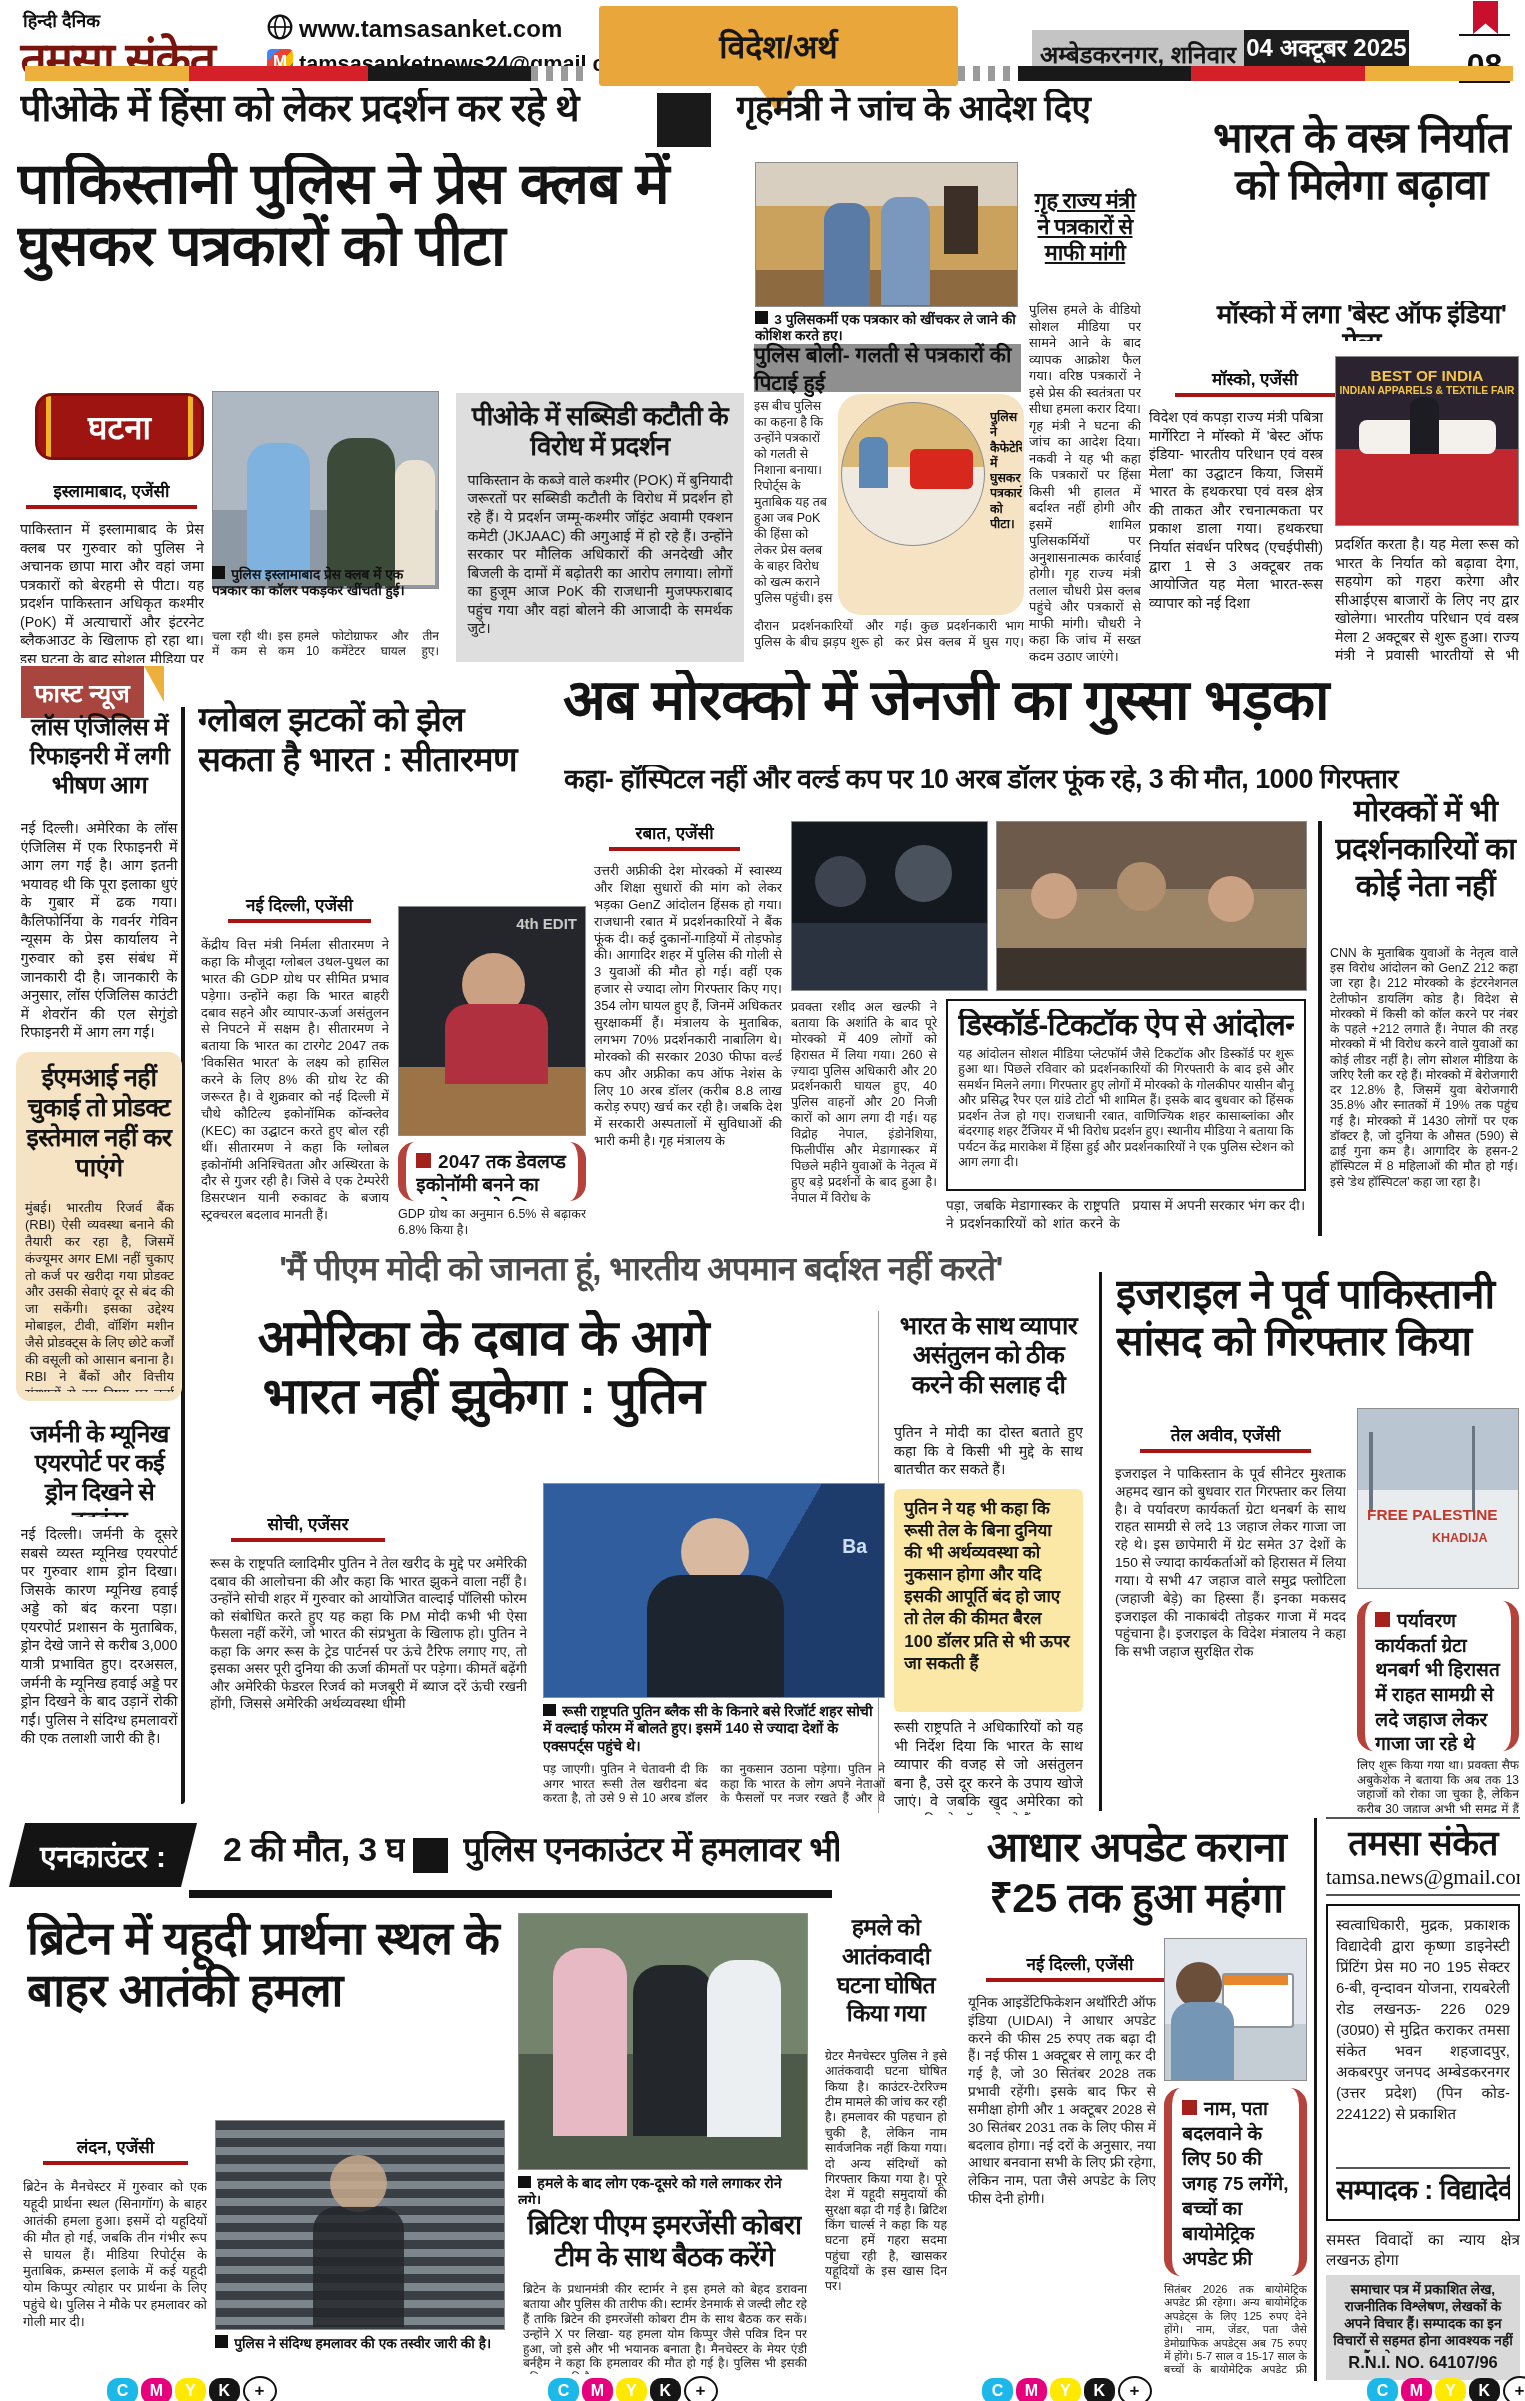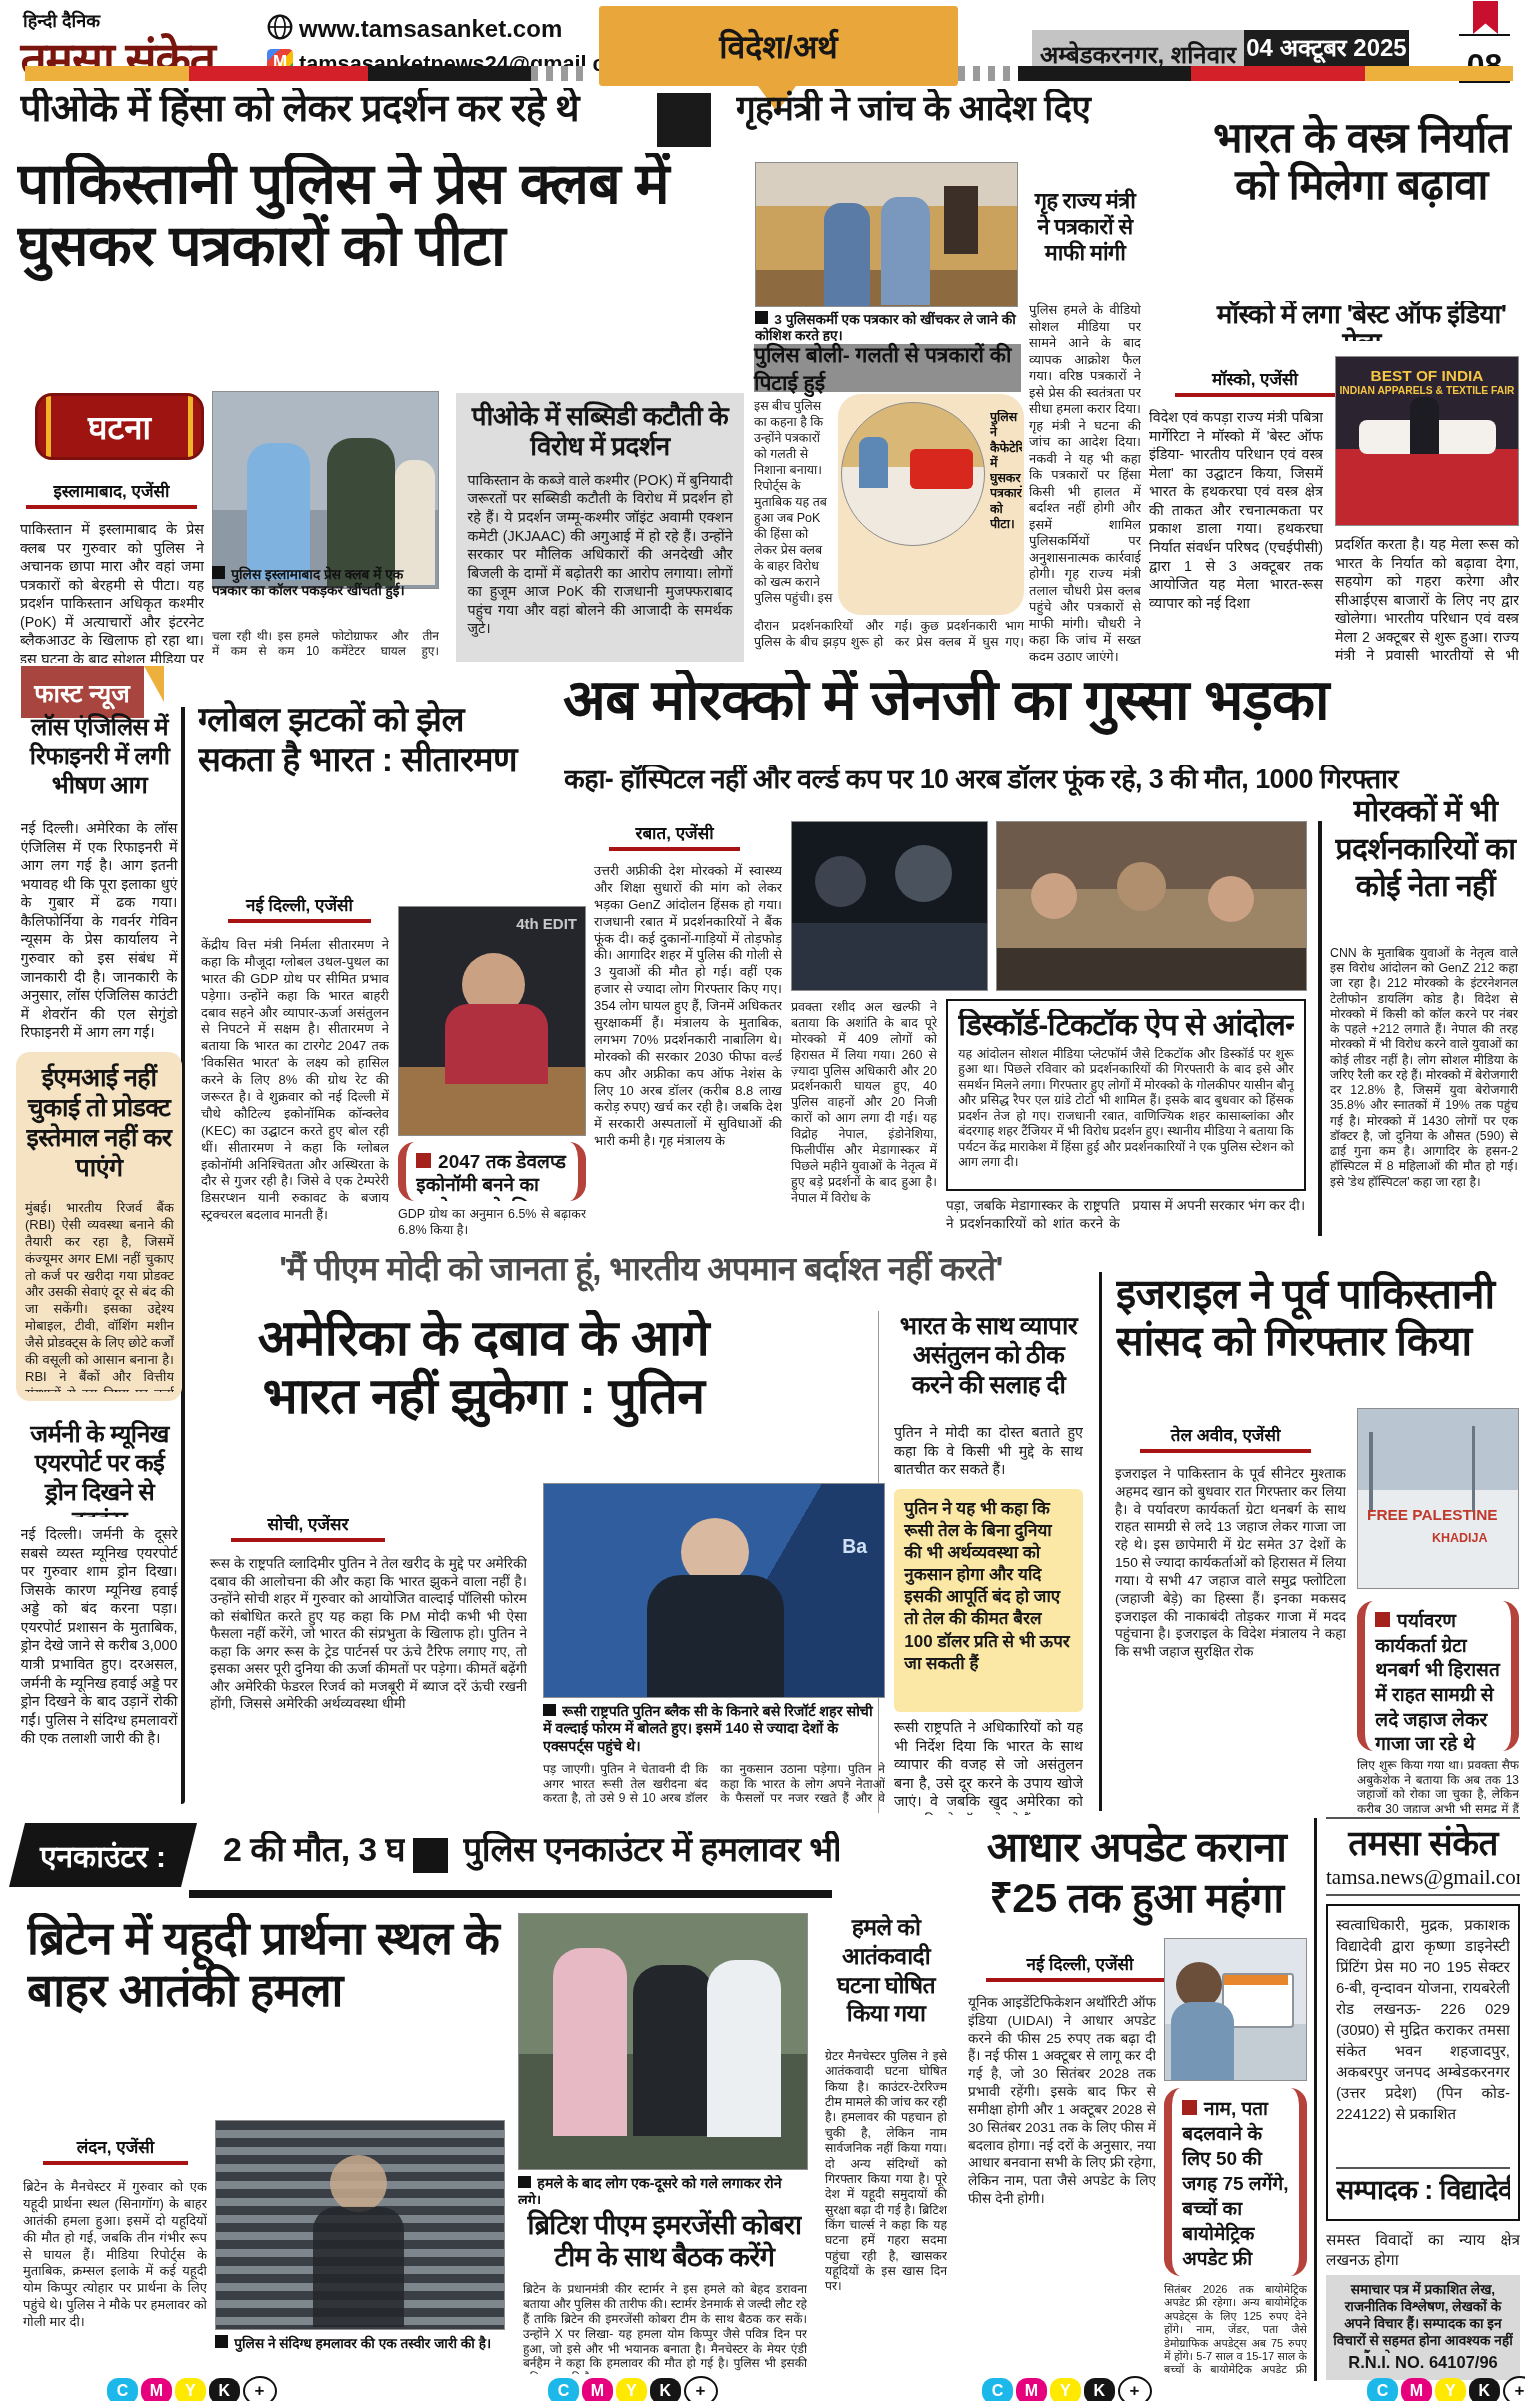--- a/index.html
+++ b/index.html
@@ -112,21 +112,21 @@
   </div>
   <div class="abs bt" style="left:754px;top:398px;width:79px;height:215px;font-size:12.5px;line-height:1.28;overflow:hidden;text-align:left;">इस बीच पुलिस का कहना है कि उन्होंने पत्रकारों को गलती से निशाना बनाया। रिपोर्ट्स के मुताबिक यह तब हुआ जब PoK की हिंसा को लेकर प्रेस क्लब के बाहर विरोध को खत्म कराने पुलिस पहुंची। इस</div>
   <div class="abs beige" style="left:838px;top:394px;width:186px;height:221px;border-radius:23px;"></div>
   <div class="abs photo" style="left:841px;top:402px;width:144px;height:144px;border-radius:50%;background:linear-gradient(180deg,#d9b877 0 45%,#efe9df 45% 100%);">
     <div style="position:absolute;left:68px;top:46px;width:63px;height:40px;background:#d8281e;border-radius:5.7px;"></div>
     <div style="position:absolute;left:17px;top:34px;width:28.5px;height:51px;background:#5d87b5;border-radius:9px 9px 0 0;"></div>
   </div>
   <div class="abs cap" style="left:990px;top:410px;width:32px;height:194px;font-size:12.5px;overflow:hidden;">पुलिस ने कैफेटेरिया में घुसकर पत्रकारों को पीटा।</div>
   <div class="abs bt" style="left:754px;top:619px;width:270px;height:42px;font-size:12.5px;line-height:1.25;overflow:hidden;column-count:2;column-gap:11.4px;">दौरान प्रदर्शनकारियों और पुलिस के बीच झड़प शुरू हो गई। कुछ प्रदर्शनकारी भाग कर प्रेस क्लब में घुस गए। पुलिस ने लाठीचार्ज शुरू किया और पत्रकारों को रिकॉर्ड करने से रोका, उन्हें भी पीटा गया।</div>
 
-  <div class="abs hl ctr" style="left:1029px;top:188px;width:112px;height:103px;font-size:21.7px;line-height:1.2;overflow:hidden;">गृह राज्य मंत्री ने पत्रकारों से माफी मांगी</div>
+  <div class="abs hl ctr" style="left:1029px;top:188px;width:112px;height:103px;font-size:21.7px;line-height:1.2;overflow:hidden;text-decoration:underline;">गृह राज्य मंत्री ने पत्रकारों से माफी मांगी</div>
   <div class="abs bt" style="left:1029px;top:302px;width:112px;height:359px;font-size:13px;line-height:1.27;overflow:hidden;">पुलिस हमले के वीडियो सोशल मीडिया पर सामने आने के बाद व्यापक आक्रोश फैल गया। वरिष्ठ पत्रकारों ने इसे प्रेस की स्वतंत्रता पर सीधा हमला करार दिया। गृह मंत्री ने घटना की जांच का आदेश दिया। नकवी ने यह भी कहा कि पत्रकारों पर हिंसा किसी भी हालत में बर्दाश्त नहीं होगी और इसमें शामिल पुलिसकर्मियों पर अनुशासनात्मक कार्रवाई होगी। गृह राज्य मंत्री तलाल चौधरी प्रेस क्लब पहुंचे और पत्रकारों से माफी मांगी। चौधरी ने कहा कि जांच में सख्त कदम उठाए जाएंगे।</div>
 
   <div class="abs hl ctr" style="left:1204px;top:114px;width:315px;height:174px;font-size:42px;line-height:1.12;overflow:hidden;">भारत के वस्त्र निर्यात को मिलेगा बढ़ावा</div>
   <div class="abs hl ctr" style="left:1204px;top:301px;width:315px;height:40px;font-size:26px;overflow:hidden;">मॉस्को में लगा 'बेस्ट ऑफ इंडिया' मेला</div>
   <div class="abs byline" style="left:1175px;top:367px;width:160px;">मॉस्को, एजेंसी</div>
   <div class="abs rule" style="left:1175px;top:393px;width:160px;"></div>
   <div class="abs bt" style="left:1149px;top:408px;width:174px;height:254px;overflow:hidden;">विदेश एवं कपड़ा राज्य मंत्री पबित्रा मार्गेरिटा ने मॉस्को में 'बेस्ट ऑफ इंडिया- भारतीय परिधान एवं वस्त्र मेला' का उद्घाटन किया, जिसमें भारत के हथकरघा एवं वस्त्र क्षेत्र की ताकत और रचनात्मकता पर प्रकाश डाला गया। हथकरघा निर्यात संवर्धन परिषद (एचईपीसी) द्वारा 1 से 3 अक्टूबर तक आयोजित यह मेला भारत-रूस व्यापार को नई दिशा</div>
   <div class="abs photo" style="left:1335px;top:356px;width:184px;height:170px;background:linear-gradient(180deg,#2b2330 0 55%,#c0272f 55% 100%);">
     <div class="ctr" style="margin-top:10.3px;color:#f5c544;font-weight:700;font-size:15.4px;">BEST OF INDIA</div>
     <div class="ctr" style="color:#f5c544;font-weight:700;font-size:10.3px;">INDIAN APPARELS &amp; TEXTILE FAIR</div>

